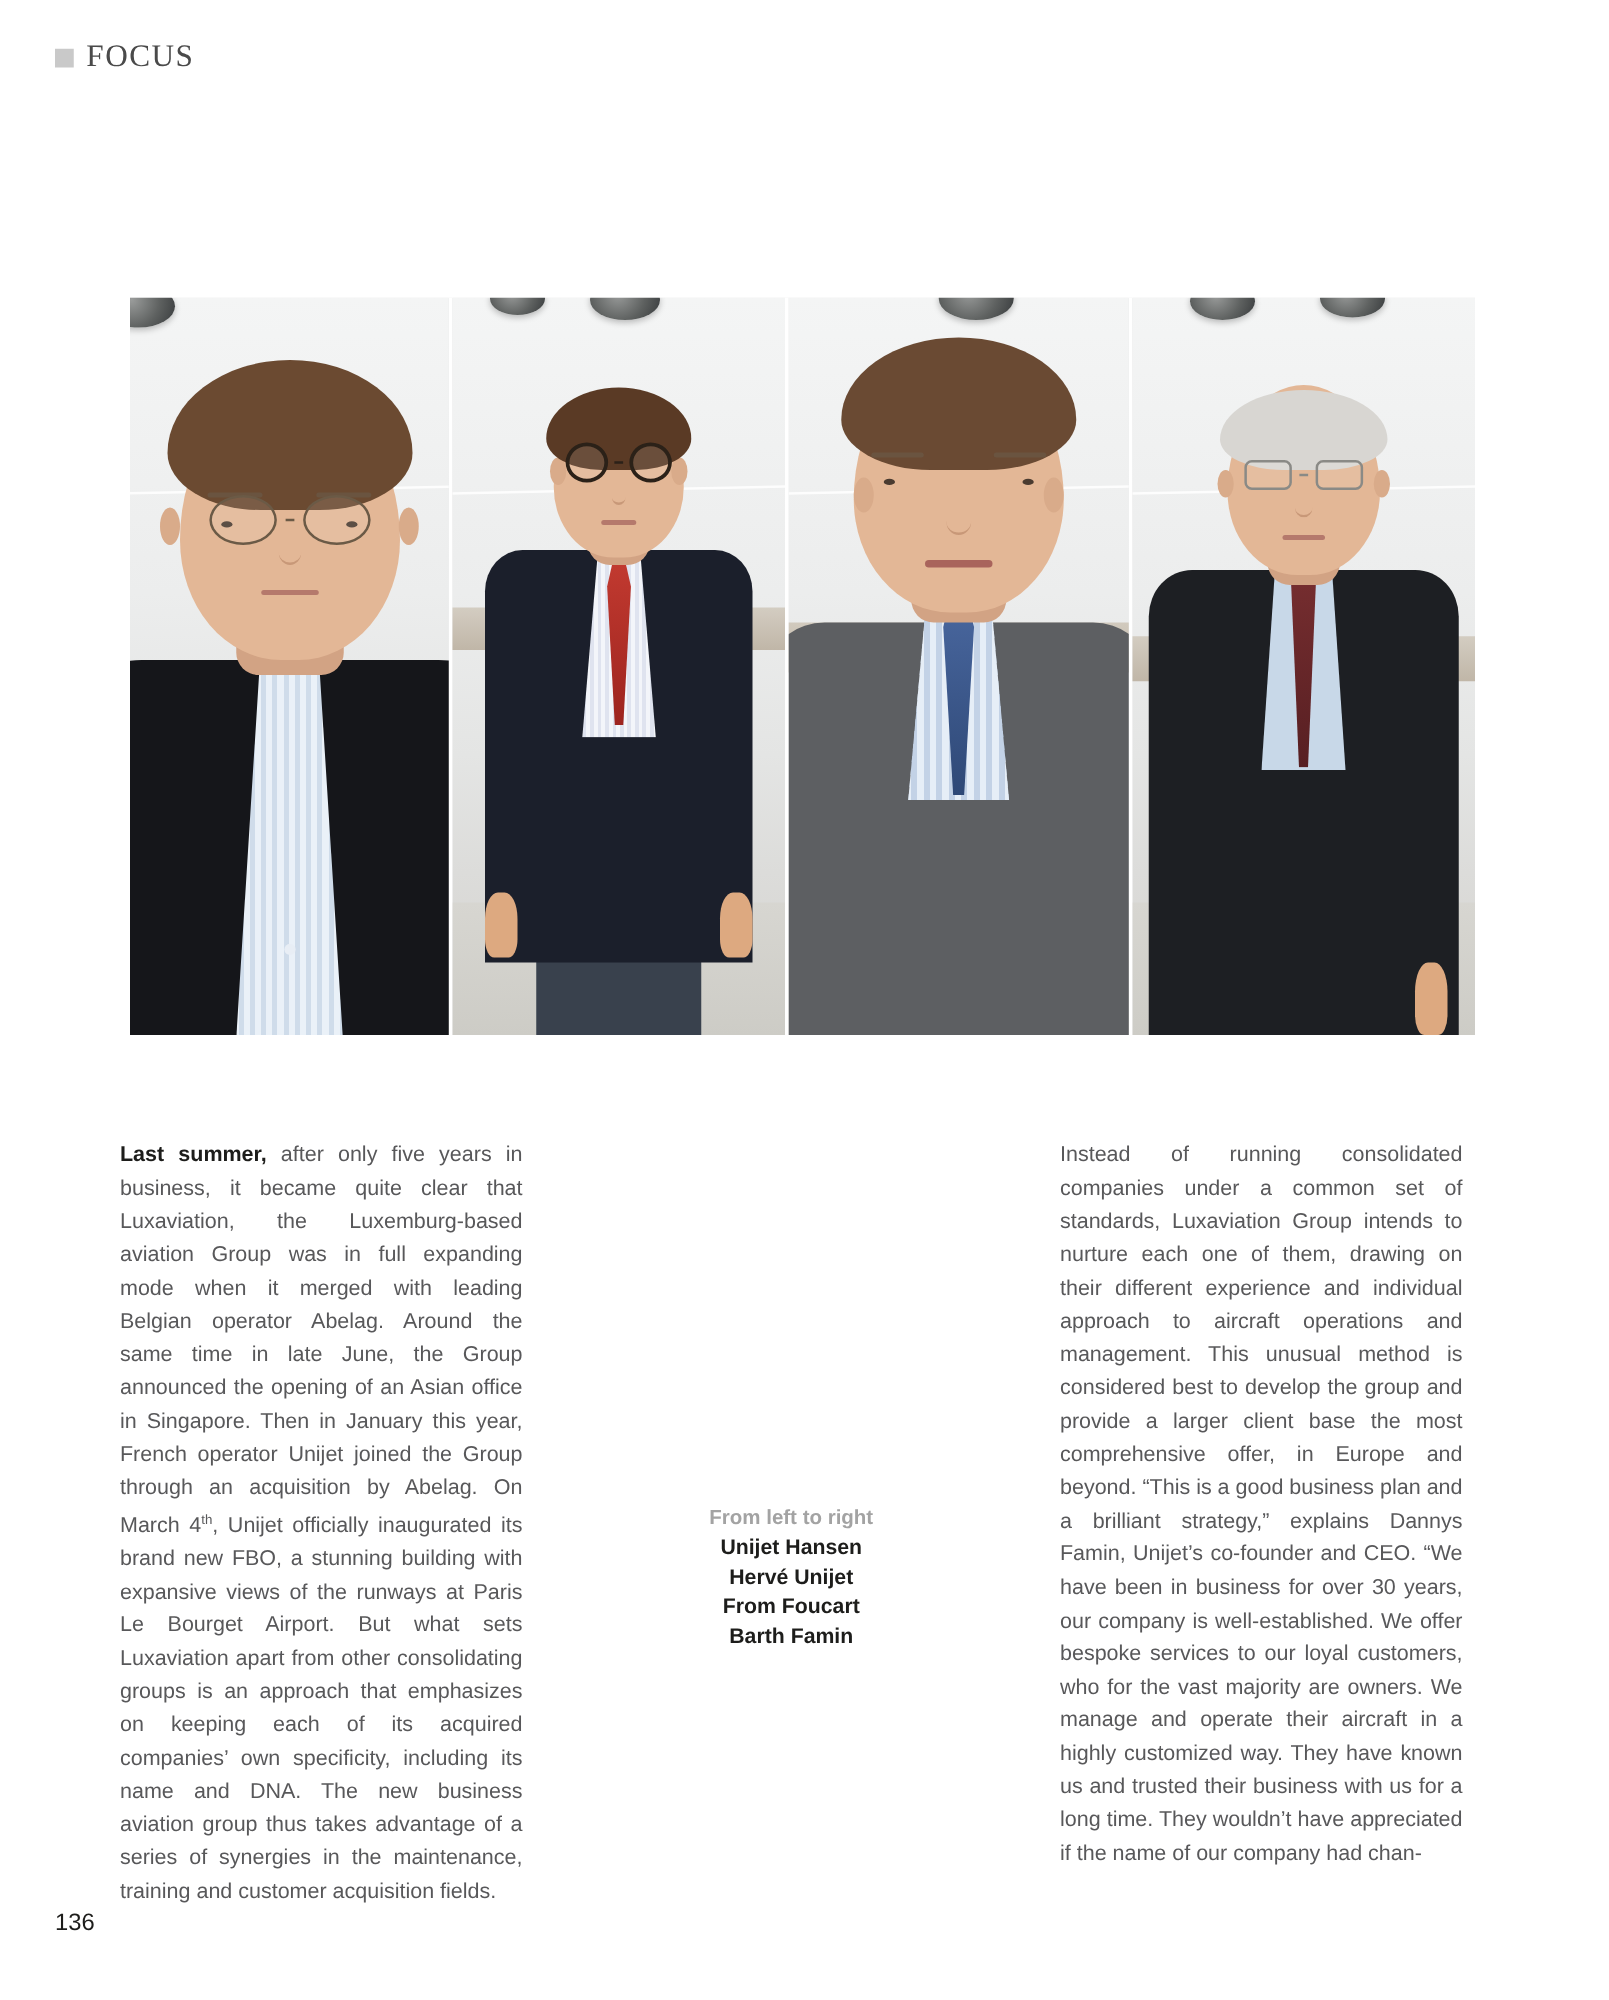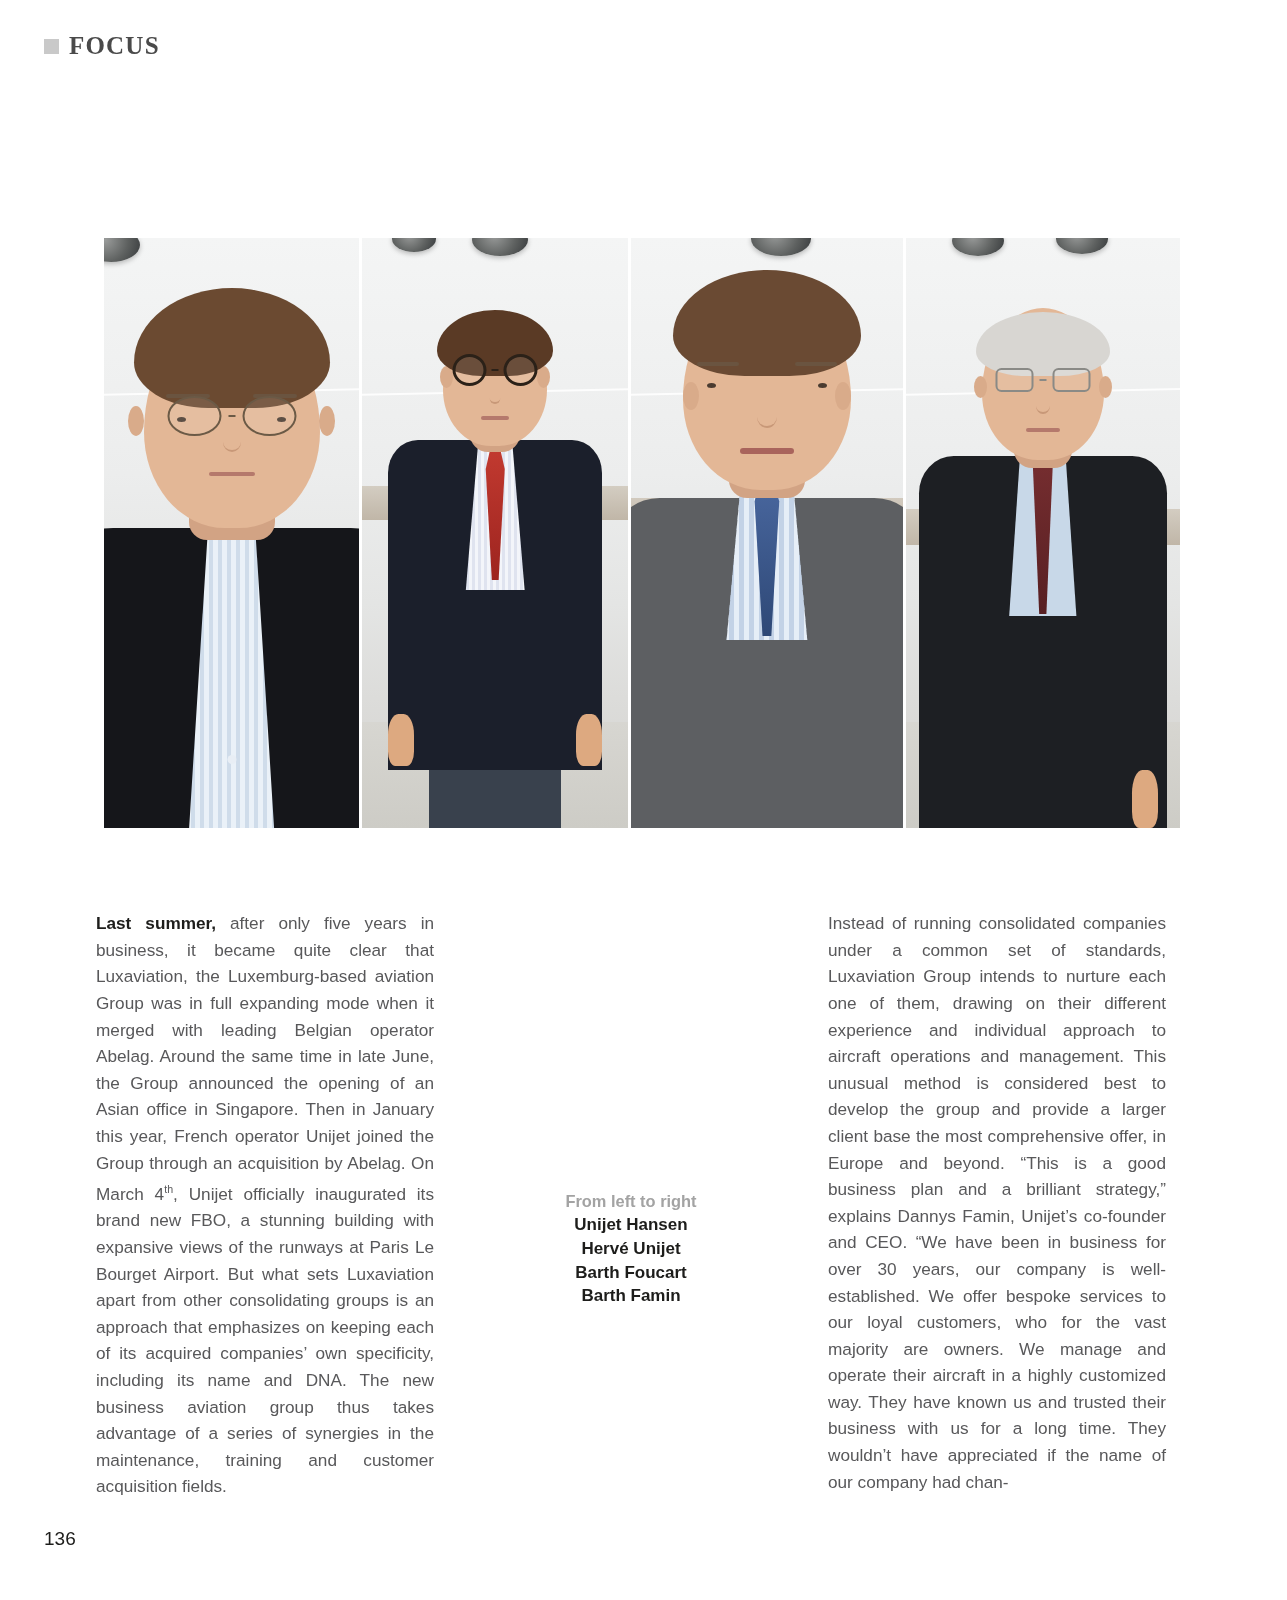--- a/index.html
+++ b/index.html
@@ -27,21 +27,21 @@
   .rh-square {
     width: 15px; height: 15px;
     background: #c9c9c9;
     display: block;
   }
   .rh-text {
     font-size: 25px;
     letter-spacing: 1.2px;
     color: #4a4a4a;
     font-family: "Liberation Serif", serif;
-    font-weight: 700;
+    font-weight: 400;
   }
 
   
   .photo-strip {
     position: absolute;
     left: 104px;
     top: 238px;
     width: 1076px;
     height: 590px;
     display: flex;
@@ -146,21 +146,21 @@
     background: #3c4450;
   }
 
   
   .columns {
     position: absolute;
     left: 96px;
     top: 893px;
     width: 1074px;
     display: flex;
-    gap: 28px;
+    gap: 54px;
   }
   .col { width: 338px; }
   .col.col-mid { display: flex; flex-direction: column; justify-content: center; }
 
   .body-text {
     font-size: 17.2px;
     line-height: 26.6px;
     text-align: justify;
     color: #58585a;
     hyphens: manual;
@@ -323,21 +323,21 @@
 
   <div class="col col-left">
     <p class="body-text"><span class="lead">Last summer,</span><span> after only five years in business, it became quite clear that Luxaviation, the Luxemburg-based aviation Group was in full expanding mode when it merged with leading Belgian operator Abelag. Around the same time in late June, the Group announced the opening of an Asian office in Singapore. Then in January this year, French operator Unijet joined the Group through an acquisition by Abelag. On March 4</span><sup>th</sup><span>, Unijet officially inaugurated its brand new FBO, a stunning building with expansive views of the runways at Paris Le Bourget Airport. But what sets Luxaviation apart from other consolidating groups is an approach that emphasizes on keeping each of its acquired companies’ own specificity, including its name and DNA. The new business aviation group thus takes advantage of a series of synergies in the maintenance, training and customer acquisition fields.</span></p>
   </div>
 
   <div class="col col-mid">
     <div class="caption">
       <span class="caption-label">From left to right</span>
       <span class="caption-name">Unijet Hansen</span>
       <span class="caption-name">Hervé Unijet</span>
-      <span class="caption-name">Barth Foucart</span>
+      <span class="caption-name">From Foucart</span>
       <span class="caption-name">Barth Famin</span>
     </div>
   </div>
 
   <div class="col col-right">
     <p class="body-text">Instead of running consolidated companies under a common set of standards, Luxaviation Group intends to nurture each one of them, drawing on their different experience and individual approach to aircraft operations and management. This unusual method is considered best to develop the group and provide a larger client base the most comprehensive offer, in Europe and beyond. “This is a good business plan and a brilliant strategy,” explains Dannys Famin, Unijet’s co-founder and CEO. “We have been in business for over 30 years, our company is well-established. We offer bespoke services to our loyal customers, who for the vast majority are owners. We manage and operate their aircraft in a highly customized way. They have known us and trusted their business with us for a long time. They wouldn’t have appreciated if the name of our company had chan-</p>
   </div>
 </div>
 
 <div class="folio">136</div>

